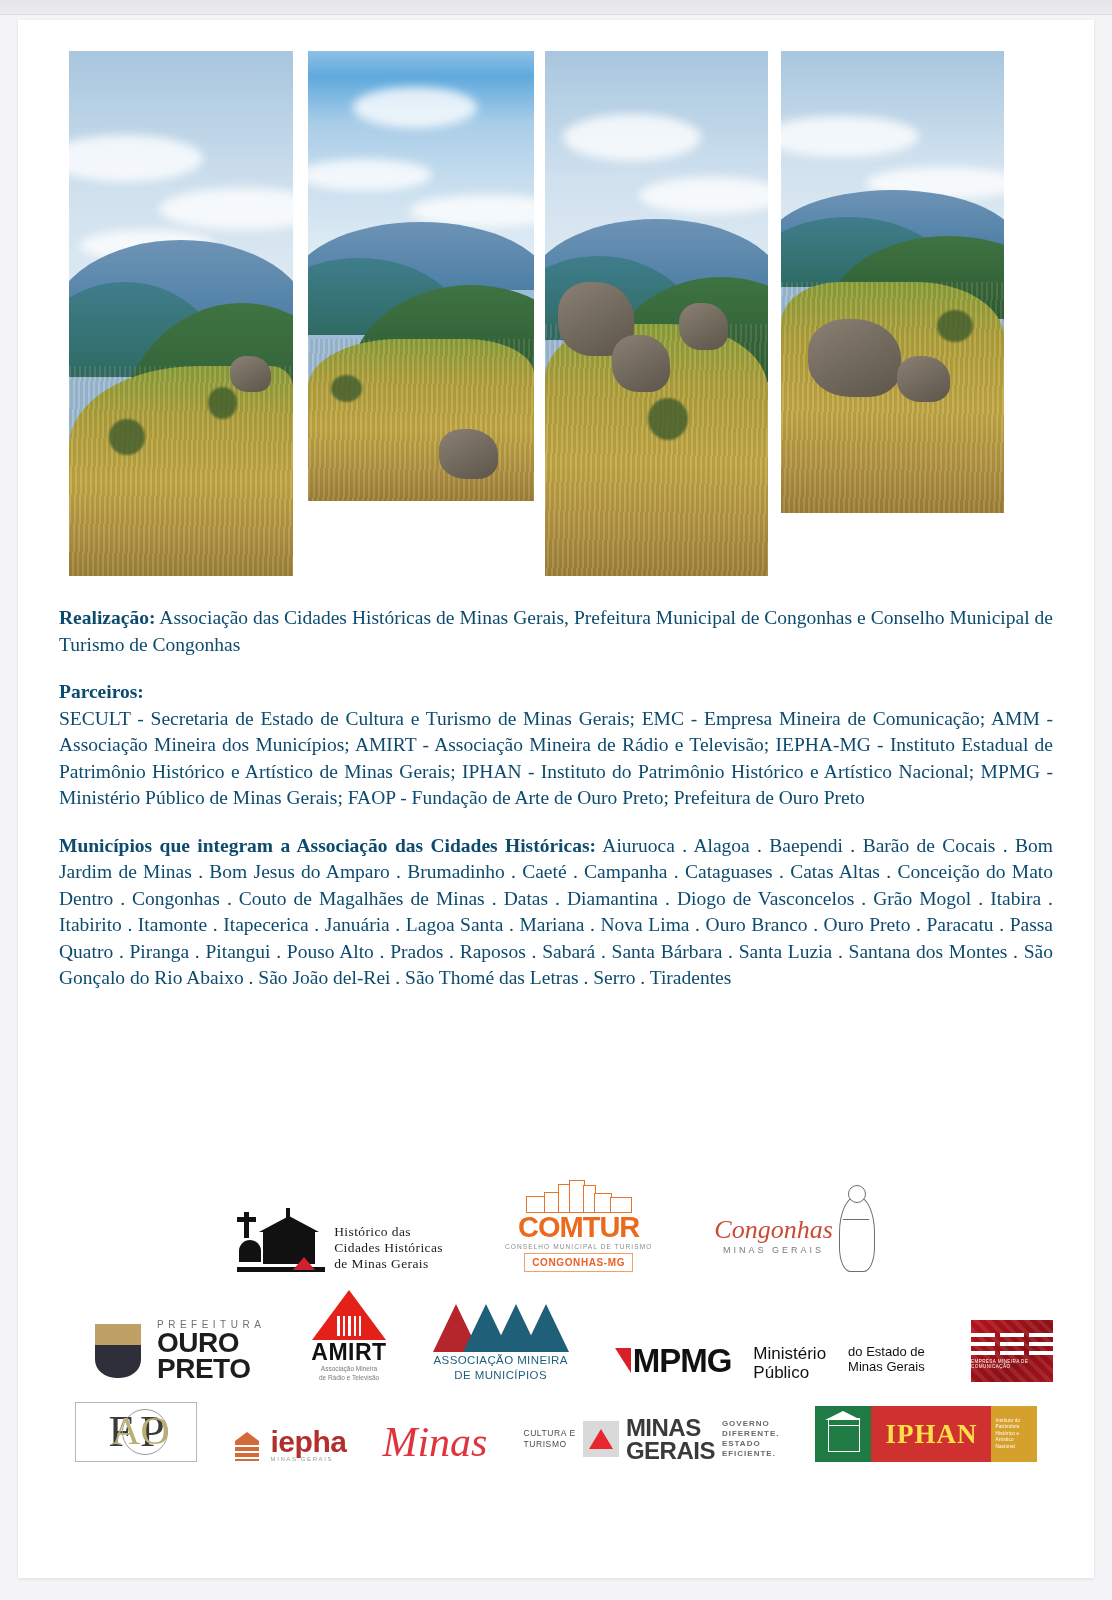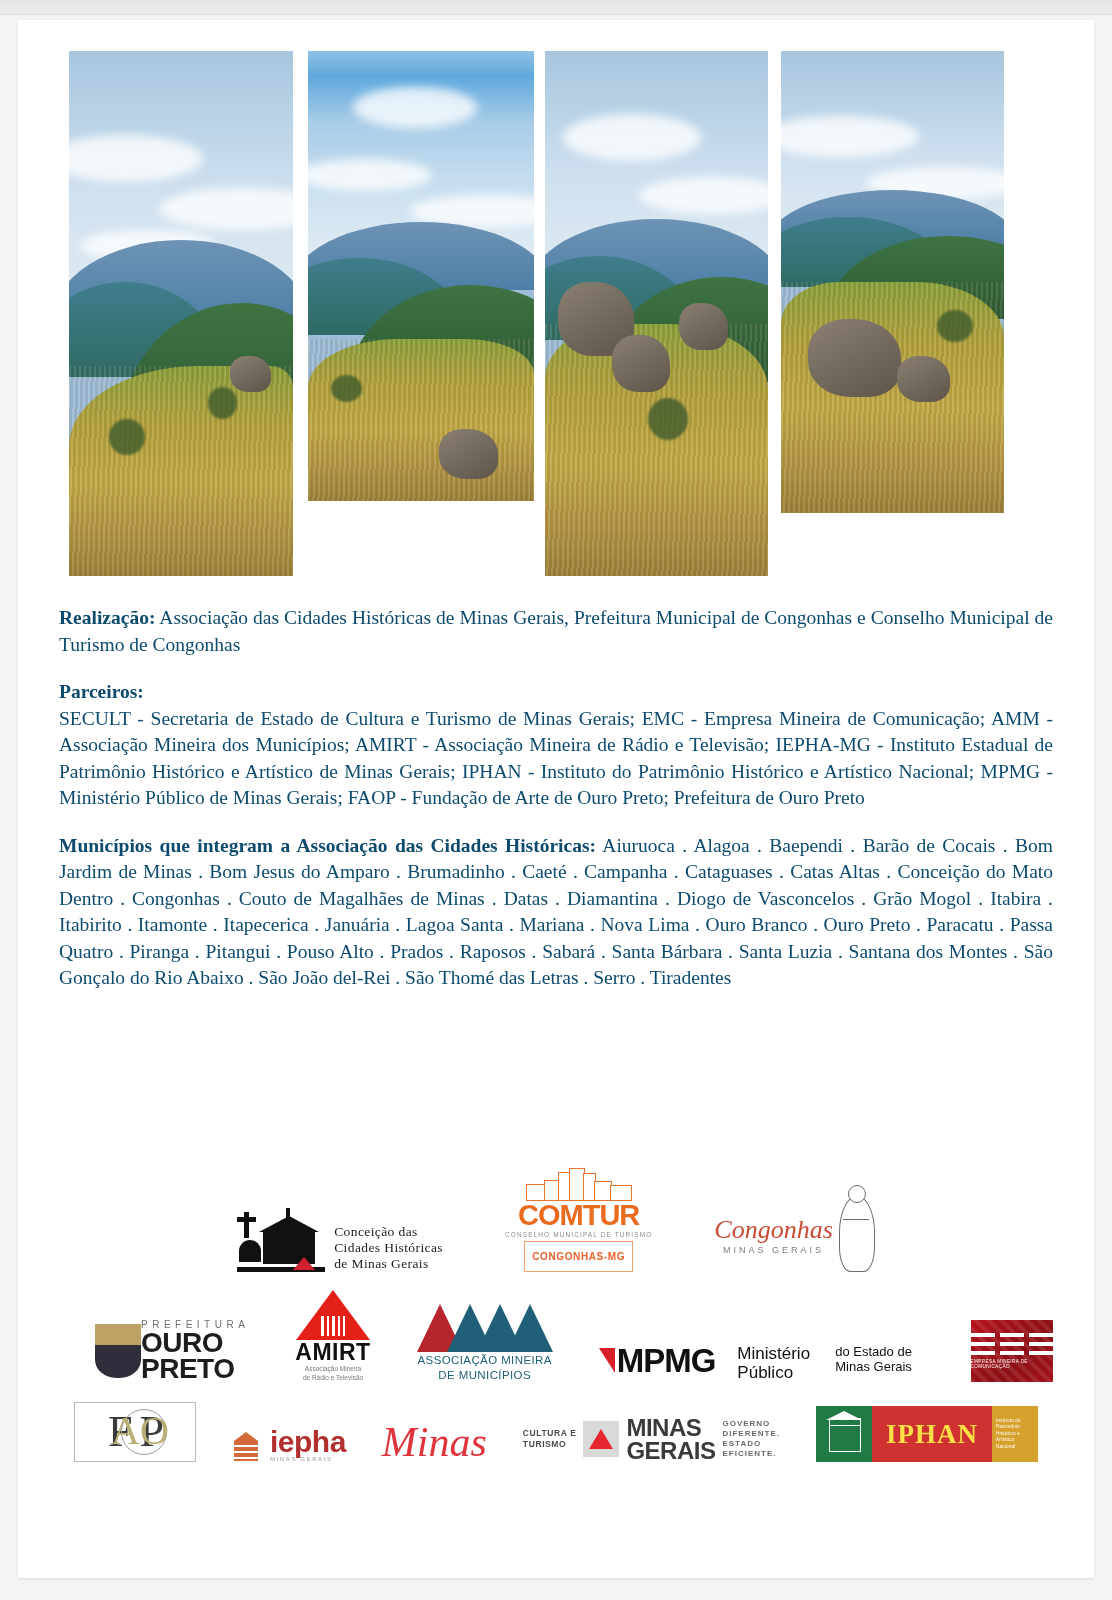--- a/index.html
+++ b/index.html
@@ -69,32 +69,32 @@
   .acmg .base{position:absolute;left:0;bottom:0;width:88px;height:5px;background:#111;}
   .acmg .tri{position:absolute;left:56px;bottom:2px;width:0;height:0;border-left:11px solid transparent;border-right:11px solid transparent;border-bottom:13px solid #d0202f;}
   .acmg .txt{font-family:"Liberation Serif",serif;font-size:13.5px;line-height:16px;color:#1d1d1d;letter-spacing:.4px;}
 
   
   .comtur{flex-direction:column;align-items:center;gap:1px;}
   .comtur .sky2{width:110px;height:32px;position:relative;}
   .comtur .b{position:absolute;border:1.6px solid #e8732a;background:#fff;}
   .comtur .word{font-family:"Liberation Sans",sans-serif;font-weight:bold;font-size:29px;letter-spacing:-1px;color:#ea6a1e;line-height:29px;}
   .comtur .sub{font-family:"Liberation Sans",sans-serif;font-size:6.5px;letter-spacing:1.1px;color:#8a8c8e;}
-  .comtur .tag{margin-top:2px;border:1.4px solid #f0a06a;color:#e8622a;font-family:"Liberation Sans",sans-serif;font-weight:bold;font-size:10px;letter-spacing:.6px;padding:9px 7px;}
+  .comtur .tag{margin-top:2px;border:1.4px solid #f0a06a;color:#e8622a;font-family:"Liberation Sans",sans-serif;font-weight:bold;font-size:10px;letter-spacing:.6px;padding:3px 7px;}
 
   
   .cong{gap:6px;align-items:center;}
   .cong .script{font-family:"Liberation Serif",serif;font-style:italic;font-size:26px;color:#c94b34;line-height:34px;}
   .cong .mg{font-family:"Liberation Sans",sans-serif;font-size:9px;letter-spacing:3px;color:#7b7b7b;text-align:center;margin-top:-2px;}
   .cong .prophet{width:34px;height:74px;border:1.6px solid #6d6d6d;border-radius:48% 48% 32% 32%;position:relative;}
   .cong .prophet:before{content:"";position:absolute;left:8px;top:-12px;width:16px;height:16px;border:1.6px solid #6d6d6d;border-radius:50%;background:#fff;}
   .cong .prophet:after{content:"";position:absolute;left:3px;top:22px;width:26px;height:1.4px;background:#6d6d6d;}
 
   
-  .ouro{gap:0;align-items:center;padding-left:36px;}
+  .ouro{gap:16px;align-items:center;padding-left:36px;}
   .ouro .shield{width:46px;height:54px;border-radius:0 0 46% 46%/0 0 34% 34%;background:linear-gradient(180deg,#c0a165 0%,#c0a165 44%,#2e2f3b 44%,#2e2f3b 100%);position:relative;overflow:hidden;}
   .ouro .peaks{position:absolute;left:0;top:40%;width:100%;height:22%;
      background:
       radial-gradient(circle at 16% 100%,#2e2f3b 48%,transparent 50%),
       radial-gradient(circle at 50% 100%,#2e2f3b 48%,transparent 50%),
       radial-gradient(circle at 84% 100%,#2e2f3b 48%,transparent 50%);}
   .ouro .t1{font-family:"Liberation Sans",sans-serif;font-size:10px;letter-spacing:4.5px;color:#6f6f6f;}
   .ouro .t2{font-family:"Liberation Sans",sans-serif;font-weight:bold;font-size:28px;letter-spacing:-.5px;color:#1d1d1d;line-height:26px;}
 
   
@@ -143,21 +143,21 @@
   .iepha .ic .roof{position:absolute;left:2px;top:0;width:0;height:0;border-left:12px solid transparent;border-right:12px solid transparent;border-bottom:9px solid #d4693a;}
   .iepha .ic .bd{position:absolute;left:2px;top:9px;width:24px;height:20px;background:repeating-linear-gradient(180deg,#d4693a 0 4px,#fff 4px 6px);}
   .iepha .w{font-family:"Liberation Sans",sans-serif;font-weight:bold;font-size:30px;color:#b1302e;line-height:28px;letter-spacing:-.5px;}
   .iepha .s{font-family:"Liberation Sans",sans-serif;font-size:6px;letter-spacing:1.6px;color:#9a9a9a;}
 
   
   .minas-s{font-family:"Liberation Serif",serif;font-style:italic;font-size:42px;color:#e0333c;line-height:40px;}
 
   
   .mgov{gap:7px;align-items:center;}
-  .mgov .ct{font-family:"Liberation Sans",sans-serif;font-weight:bold;font-size:8.5px;letter-spacing:.6px;color:#4a4a4a;line-height:11px;}
+  .mgov .ct{font-family:"Liberation Sans",sans-serif;font-weight:normal;font-size:8.5px;letter-spacing:.6px;color:#4a4a4a;line-height:11px;}
   .mgov .sq{width:36px;height:36px;background:#d9d9d9;display:flex;align-items:center;justify-content:center;}
   .mgov .sq i{display:block;width:0;height:0;border-left:12px solid transparent;border-right:12px solid transparent;border-bottom:20px solid #e8262d;}
   .mgov .w{font-family:"Liberation Sans",sans-serif;font-weight:bold;font-size:24px;color:#3a3a3a;line-height:23px;letter-spacing:-.5px;}
   .mgov .gv{font-family:"Liberation Sans",sans-serif;font-weight:bold;font-size:8px;letter-spacing:1px;color:#6a6a6a;line-height:10px;}
 
   
   .iphan{height:56px;display:flex;align-items:stretch;}
   .iphan .green{width:56px;background:#1f7a44;position:relative;}
   .iphan .green .bldg{position:absolute;left:13px;top:12px;width:30px;height:32px;background:
      linear-gradient(180deg,transparent 0 6px,#fff 6px 7.5px,transparent 7.5px 100%);
@@ -253,21 +253,21 @@
           <div class="cross"></div>
             <div class="crossbar"></div>
           <div class="dome"></div>
           <div class="roof"></div>
             <div class="spire"></div>
           <div class="church"></div>
           <div class="base"></div>
             <div class="tri"></div>
         </div>
         <div class="txt">
-          <div>Conceição das</div>
+          <div>Histórico das</div>
           <div>Cidades Históricas</div>
           <div>de Minas Gerais</div>
         </div>
       </div>
 
       <div class="logo comtur">
         <div class="sky2">
           <div class="b" style="left:2px;top:16px;width:18px;height:15px;"></div>
           <div class="b" style="left:20px;top:12px;width:14px;height:19px;"></div>
           <div class="b" style="left:34px;top:4px;width:11px;height:27px;"></div>

